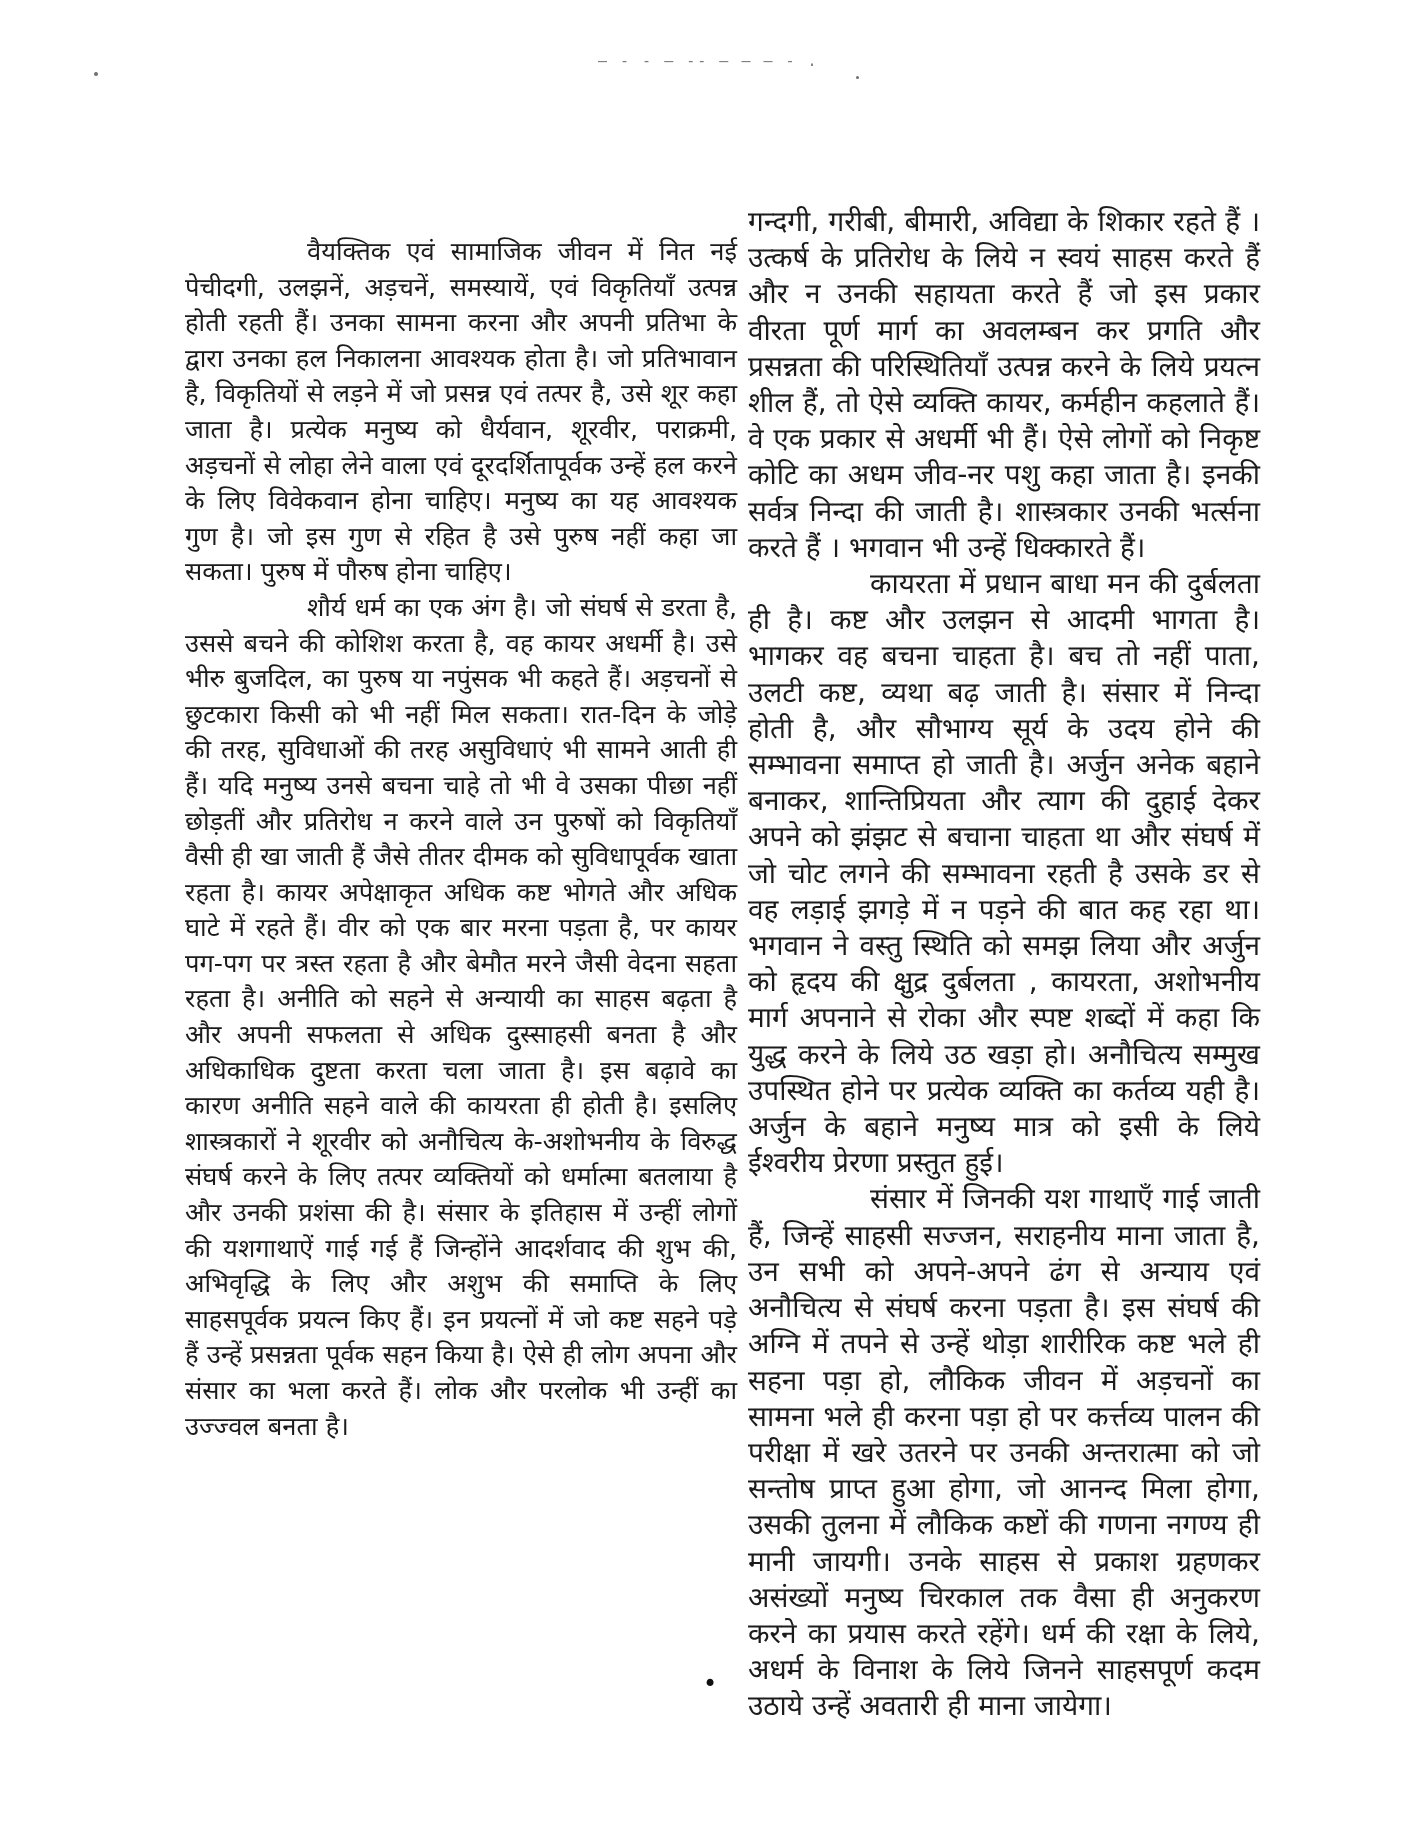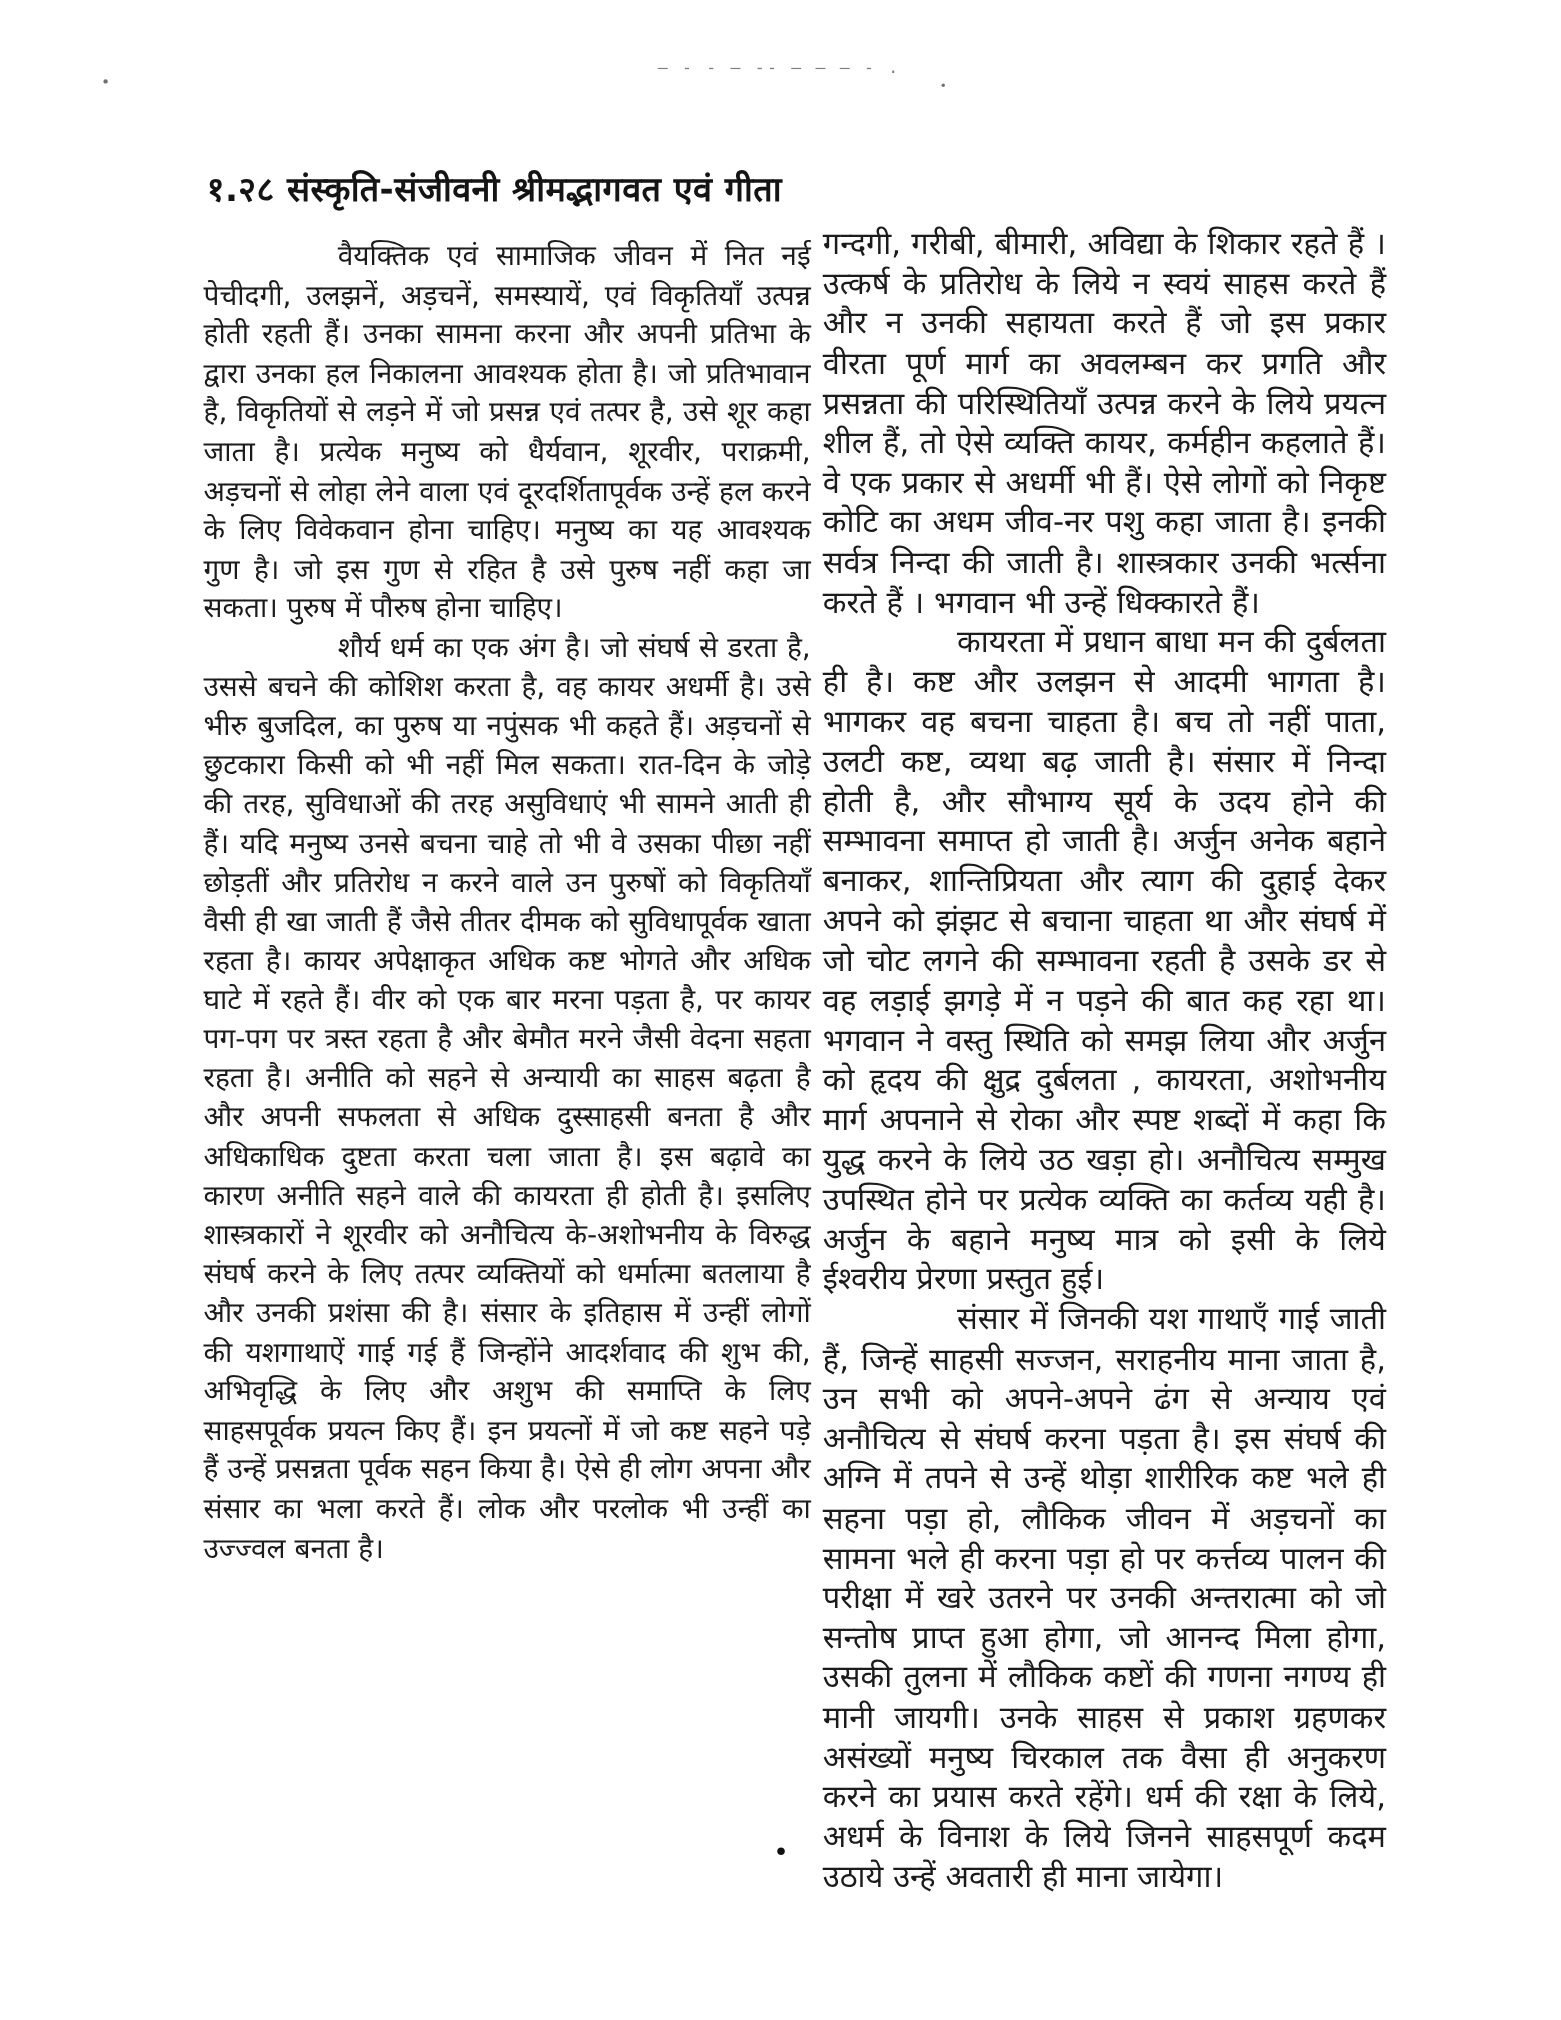--- a/index.html
+++ b/index.html
@@ -50,21 +50,21 @@
   }
   .text-col p{
     margin:0;
     padding:0;
   }
   .text-col p.indent{
     text-indent:122px;
   }
   .col-left{
     left:185px;
-    top:216px;
+    top:234px;
     width:552px;
     font-size:25.5px;
     line-height:35.6px;
   }
   .col-right{
     left:748px;
     top:204px;
     width:512px;
     font-size:28px;
     line-height:36.2px;
@@ -81,21 +81,20 @@
 </head>
 <body>
 
 <div class="page">
 
   <div class="scan-dashes">–  - - –  -- –  – –  -   .</div>
 
   <div class="speck speck-a"></div>
   <div class="speck speck-b"></div>
 
-  <div class="page-header">१.२८ संस्कृति-संजीवनी श्रीमद्भागवत एवं गीता</div>
 
   <div class="text-col col-left">
       <p class="indent">वैयक्तिक एवं सामाजिक जीवन में नित नई पेचीदगी, उलझनें, अड़चनें, समस्यायें, एवं विकृतियाँ उत्पन्न होती रहती हैं। उनका सामना करना और अपनी प्रतिभा के द्वारा उनका हल निकालना आवश्यक होता है। जो प्रतिभावान है, विकृतियों से लड़ने में जो प्रसन्न एवं तत्पर है, उसे शूर कहा जाता है। प्रत्येक मनुष्य को धैर्यवान, शूरवीर, पराक्रमी, अड़चनों से लोहा लेने वाला एवं दूरदर्शितापूर्वक उन्हें हल करने के लिए विवेकवान होना चाहिए। मनुष्य का यह आवश्यक गुण है। जो इस गुण से रहित है उसे पुरुष नहीं कहा जा सकता। पुरुष में पौरुष होना चाहिए।</p>
       <p class="indent">शौर्य धर्म का एक अंग है। जो संघर्ष से डरता है, उससे बचने की कोशिश करता है, वह कायर अधर्मी है। उसे भीरु बुजदिल, का पुरुष या नपुंसक भी कहते हैं। अड़चनों से छुटकारा किसी को भी नहीं मिल सकता। रात-दिन के जोड़े की तरह, सुविधाओं की तरह असुविधाएं भी सामने आती ही हैं। यदि मनुष्य उनसे बचना चाहे तो भी वे उसका पीछा नहीं छोड़तीं और प्रतिरोध न करने वाले उन पुरुषों को विकृतियाँ वैसी ही खा जाती हैं जैसे तीतर दीमक को सुविधापूर्वक खाता रहता है। कायर अपेक्षाकृत अधिक कष्ट भोगते और अधिक घाटे में रहते हैं। वीर को एक बार मरना पड़ता है, पर कायर पग-पग पर त्रस्त रहता है और बेमौत मरने जैसी वेदना सहता रहता है। अनीति को सहने से अन्यायी का साहस बढ़ता है और अपनी सफलता से अधिक दुस्साहसी बनता है और अधिकाधिक दुष्टता करता चला जाता है। इस बढ़ावे का कारण अनीति सहने वाले की कायरता ही होती है। इसलिए शास्त्रकारों ने शूरवीर को अनौचित्य के-अशोभनीय के विरुद्ध संघर्ष करने के लिए तत्पर व्यक्तियों को धर्मात्मा बतलाया है और उनकी प्रशंसा की है। संसार के इतिहास में उन्हीं लोगों की यशगाथाऐं गाई गई हैं जिन्होंने आदर्शवाद की शुभ की, अभिवृद्धि के लिए और अशुभ की समाप्ति के लिए साहसपूर्वक प्रयत्न किए हैं। इन प्रयत्नों में जो कष्ट सहने पड़े हैं उन्हें प्रसन्नता पूर्वक सहन किया है। ऐसे ही लोग अपना और संसार का भला करते हैं। लोक और परलोक भी उन्हीं का उज्ज्वल बनता है।</p>
     </div>
 
   <div class="text-col col-right">
       <p>गन्दगी, गरीबी, बीमारी, अविद्या के शिकार रहते हैं । उत्कर्ष के प्रतिरोध के लिये न स्वयं साहस करते हैं और न उनकी सहायता करते हैं जो इस प्रकार वीरता पूर्ण  मार्ग का अवलम्बन कर प्रगति और प्रसन्नता की परिस्थितियाँ उत्पन्न करने के लिये प्रयत्न शील हैं, तो ऐसे व्यक्ति कायर, कर्महीन कहलाते हैं। वे एक प्रकार से अधर्मी भी हैं। ऐसे लोगों को निकृष्ट कोटि का अधम जीव-नर पशु कहा जाता है। इनकी सर्वत्र निन्दा की जाती है। शास्त्रकार उनकी भर्त्सना करते हैं । भगवान भी  उन्हें धिक्कारते हैं।</p>
       <p class="indent">कायरता में प्रधान बाधा  मन की दुर्बलता ही है। कष्ट और उलझन से आदमी भागता है। भागकर वह बचना चाहता है। बच तो नहीं पाता, उलटी कष्ट, व्यथा बढ़ जाती है। संसार में निन्दा होती है, और सौभाग्य सूर्य के उदय होने की सम्भावना समाप्त हो जाती है। अर्जुन अनेक बहाने बनाकर, शान्तिप्रियता और त्याग की दुहाई देकर अपने को झंझट से बचाना चाहता था और संघर्ष में जो चोट लगने की सम्भावना रहती है उसके डर से वह लड़ाई झगड़े में न पड़ने की बात कह रहा था। भगवान ने वस्तु स्थिति को समझ लिया और अर्जुन को हृदय की क्षुद्र दुर्बलता , कायरता, अशोभनीय मार्ग अपनाने से रोका और स्पष्ट शब्दों में कहा कि  युद्ध करने के लिये उठ खड़ा हो। अनौचित्य सम्मुख उपस्थित होने पर प्रत्येक व्यक्ति  का कर्तव्य यही है। अर्जुन के बहाने मनुष्य मात्र को इसी के लिये ईश्वरीय प्रेरणा प्रस्तुत हुई।</p>
       <p class="indent">संसार में जिनकी यश गाथाएँ गाई जाती हैं, जिन्हें साहसी सज्जन, सराहनीय माना जाता है, उन सभी को अपने-अपने ढंग से अन्याय एवं अनौचित्य से संघर्ष करना पड़ता है। इस संघर्ष की अग्नि में तपने से उन्हें थोड़ा शारीरिक कष्ट भले ही सहना पड़ा हो, लौकिक जीवन में अड़चनों  का सामना भले ही करना पड़ा हो पर कर्त्तव्य पालन की परीक्षा में खरे उतरने पर उनकी अन्तरात्मा को जो सन्तोष प्राप्त हुआ होगा, जो  आनन्द  मिला होगा, उसकी तुलना में लौकिक कष्टों की गणना नगण्य ही मानी जायगी। उनके साहस से प्रकाश ग्रहणकर असंख्यों मनुष्य चिरकाल तक वैसा ही अनुकरण करने का प्रयास करते रहेंगे। धर्म की रक्षा के लिये, अधर्म के विनाश के लिये जिनने साहसपूर्ण कदम उठाये उन्हें अवतारी ही माना जायेगा।</p>

